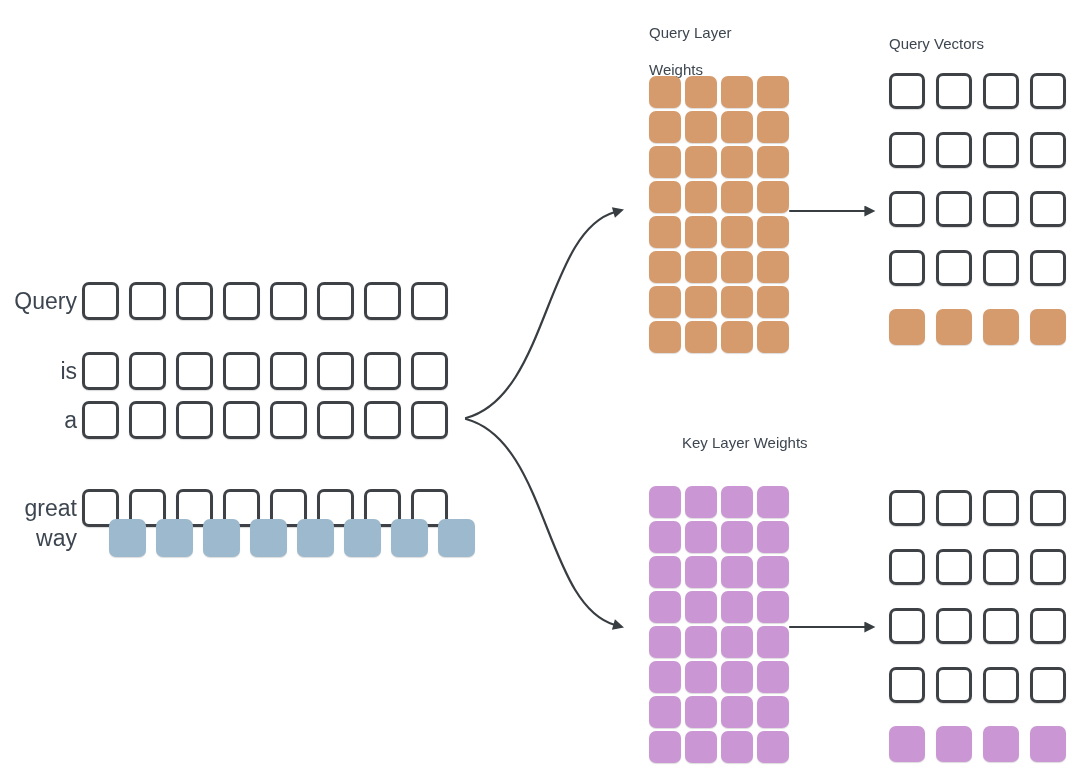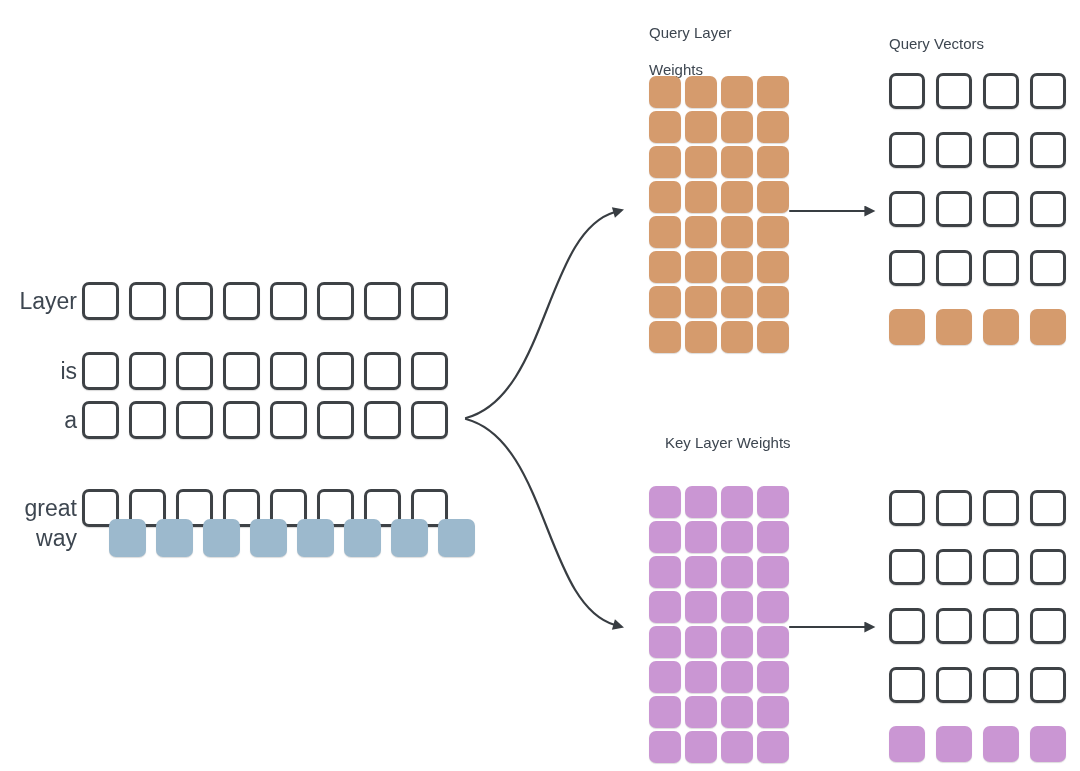--- a/index.html
+++ b/index.html
@@ -27,21 +27,21 @@
   svg.arrows path{stroke:var(--arrow,#383d42);stroke-width:2.2;fill:none;stroke-linecap:round;}
   svg.arrows marker path{fill:var(--arrow,#383d42);stroke:none;}
 </style>
 </head>
 <body>
 
 <div id="canvas">
 
   <div id="input-matrix" class="layer">
       <div class="in-row" style="left: 5px; top: 282px;">
-        <div class="row-label">Layer</div>
+        <div class="row-label">Query</div>
         <div class="row-cells">
           <div class="cell c-lg f-outline"></div>
           <div class="cell c-lg f-outline"></div>
           <div class="cell c-lg f-outline"></div>
           <div class="cell c-lg f-outline"></div>
           <div class="cell c-lg f-outline"></div>
           <div class="cell c-lg f-outline"></div>
           <div class="cell c-lg f-outline"></div>
           <div class="cell c-lg f-outline"></div>
         </div>
@@ -129,21 +129,21 @@
       <div class="cell c-sm f-orange"></div>
       <div class="cell c-sm f-orange"></div>
       <div class="cell c-sm f-orange"></div>
       <div class="cell c-sm f-orange"></div>
       <div class="cell c-sm f-orange"></div>
       <div class="cell c-sm f-orange"></div>
       <div class="cell c-sm f-orange"></div>
       <div class="cell c-sm f-orange"></div>
     </div>
 
-  <div class="mat-title" style="left:665px;top:424px;width:140px;">Key Layer Weights</div>
+  <div class="mat-title" style="left:682px;top:424px;width:140px;">Key Layer Weights</div>
   <div id="kw-grid" class="grid-weights" style="left:649px;top:486px;">
       <div class="cell c-sm f-purple"></div>
       <div class="cell c-sm f-purple"></div>
       <div class="cell c-sm f-purple"></div>
       <div class="cell c-sm f-purple"></div>
       <div class="cell c-sm f-purple"></div>
       <div class="cell c-sm f-purple"></div>
       <div class="cell c-sm f-purple"></div>
       <div class="cell c-sm f-purple"></div>
       <div class="cell c-sm f-purple"></div>

